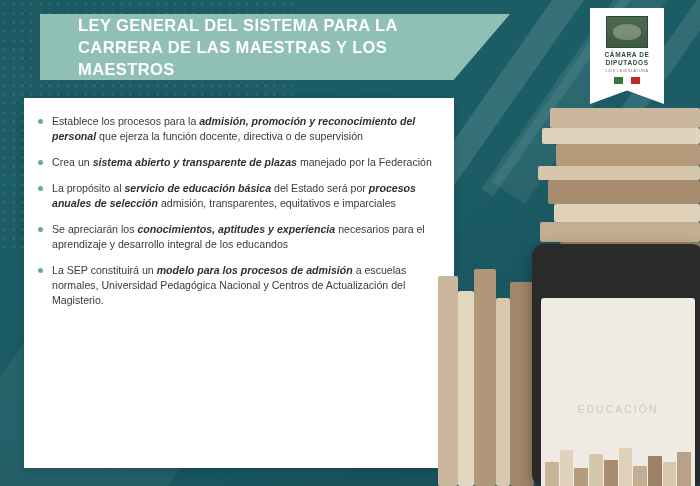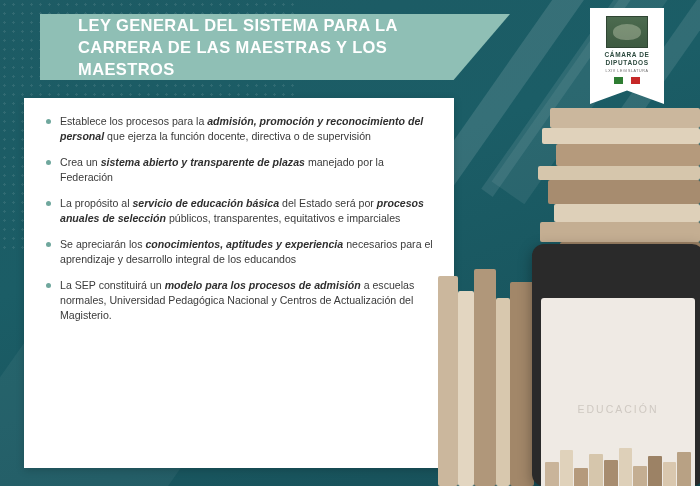--- a/index.html
+++ b/index.html
@@ -140,21 +140,21 @@
   .card {
     position: absolute;
     left: 24px;
     top: 98px;
     width: 430px;
     height: 370px;
     background: #ffffff;
     box-shadow: 0 2px 8px rgba(0,0,0,0.18);
   }
   .bullets {
-    padding: 16px 18px 10px 20px;
+    padding: 16px 18px 10px 12px;
   }
   .bullet {
     position: relative;
     padding-left: 16px;
     margin-bottom: 11px;
     font-size: 10.6px;
     line-height: 1.42;
     color: #3a3a3a;
   }
   .bullet:before {
@@ -260,21 +260,21 @@
       <span style="background:#2e7d32"></span>
       <span style="background:#ffffff"></span>
       <span style="background:#c62828"></span>
     </div>
   </div>
 
   <div class="card">
     <div class="bullets" id="bullet-list">
         <div class="bullet"><span>Establece los procesos para la </span><span class="bi">admisión, promoción y reconocimiento del personal</span><span> que ejerza la función docente, directiva o de supervisión</span></div>
         <div class="bullet"><span>Crea un </span><span class="bi">sistema abierto y transparente de plazas</span><span> manejado por la Federación</span></div>
-        <div class="bullet"><span>La propósito al </span><span class="bi">servicio de educación básica</span><span> del Estado será por </span><span class="bi">procesos anuales de selección</span><span> públicos, transparentes, equitativos e imparciales</span></div>
+        <div class="bullet"><span>La propósito al </span><span class="bi">servicio de educación básica</span><span> del Estado será por </span><span class="bi">procesos anuales de selección</span><span> admisión, transparentes, equitativos e imparciales</span></div>
         <div class="bullet"><span>Se apreciarán los </span><span class="bi">conocimientos, aptitudes y experiencia</span><span> necesarios para el aprendizaje y desarrollo integral de los educandos</span></div>
         <div class="bullet"><span>La SEP constituirá un </span><span class="bi">modelo para los procesos de admisión</span><span> a escuelas normales, Universidad Pedagógica Nacional y Centros de Actualización del Magisterio.</span></div>
       </div>
   </div>
 
   <div class="photo">
 
     <div class="book" style="left:130px; top:22px; width:150px; height:20px; background:#cbb79d;"></div>
     <div class="book" style="left:122px; top:42px; width:158px; height:16px; background:#e0d2bb;"></div>
     <div class="book" style="left:136px; top:58px; width:144px; height:22px; background:#b59a7c;"></div>

